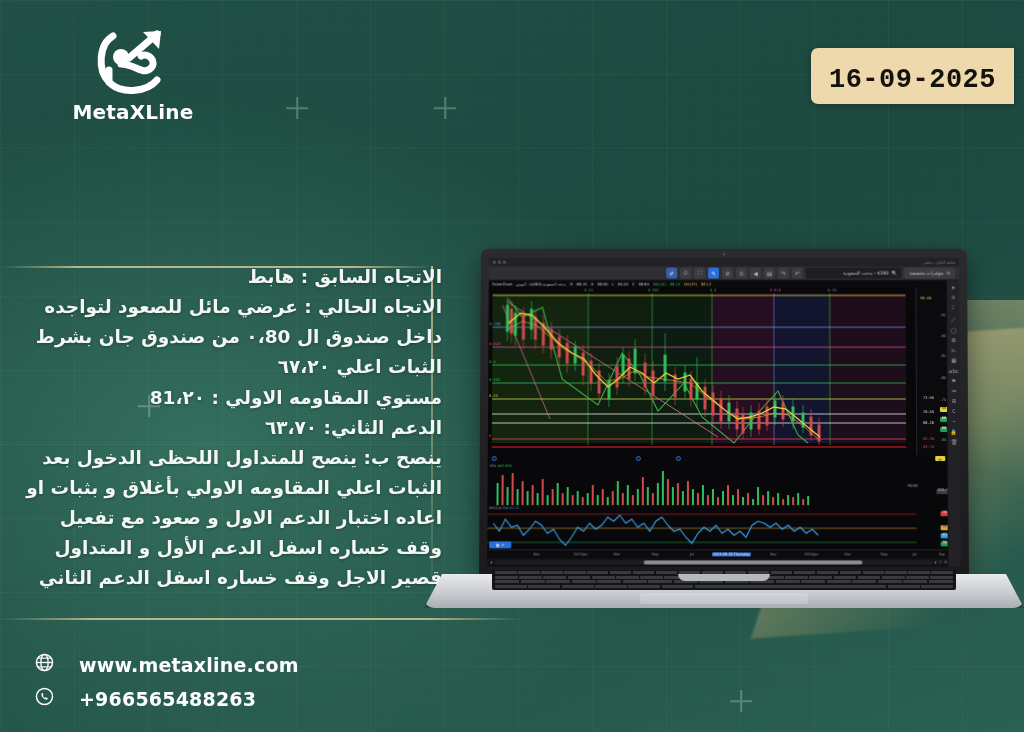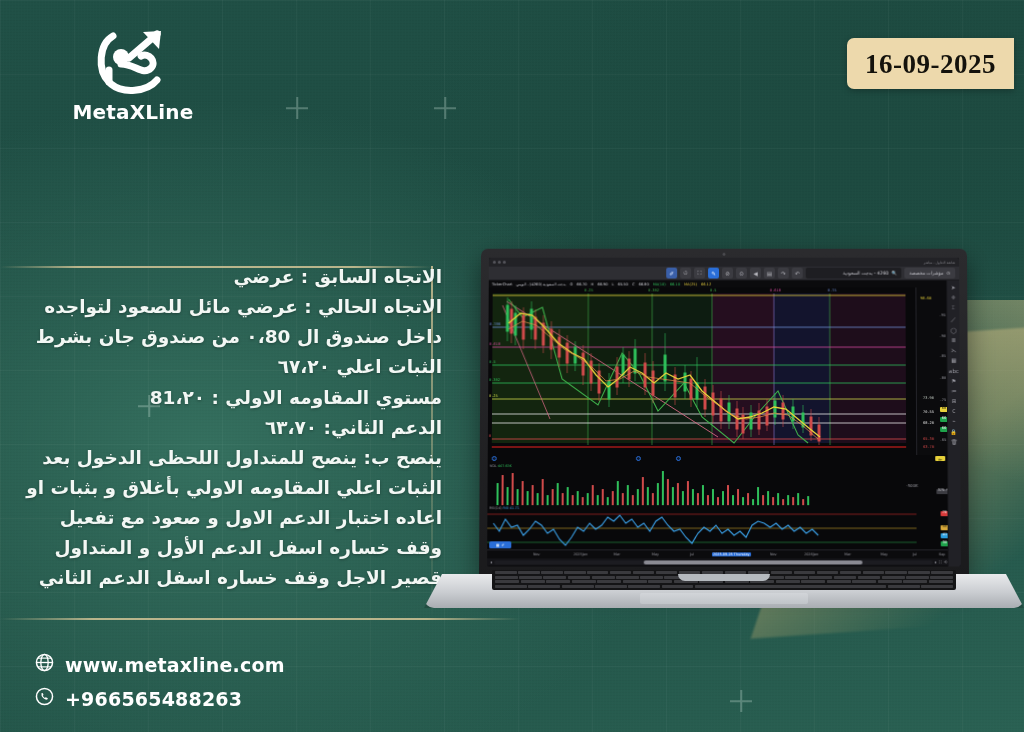--- a/index.html
+++ b/index.html
@@ -66,25 +66,25 @@
   
   #logo{ position:absolute; left:32px; top:24px; width:130px; text-align:center;margin-left:36px; }
   #logo svg{ display:block; margin:0 auto; }
   .logo-word{
     color:#ffffff; font-size:20px; font-weight:bold; letter-spacing:.2px;
     margin-top:4px; direction:ltr; font-family:"DejaVu Sans",sans-serif;
   }
 
   
   #date-badge{
-    position:absolute; right:10px; top:38px;
+    position:absolute; right:10px; top:48px;
     background:#edd9ac; color:#14120c;
     font-size:27px; font-weight:bold; letter-spacing:.5px;
-    padding:11px 18px 9px 18px; border-radius:7px 0 0 7px;
-    direction:ltr; font-family:Liberation Serif, serif;
+    padding:17px 18px 9px 18px; border-radius:7px 0 0 7px;
+    direction:ltr; font-family:Liberation Mono, monospace;
     box-shadow:0 2px 6px rgba(0,0,0,.25);
   }
 
   
   #title{
     position:absolute; right:282px; top:126px; width:470px;
     text-align:center; color:#fff;
     font-size:44px; font-weight:bold; line-height:1.15;
     text-shadow:0 2px 5px rgba(0,0,0,.35);
     direction:rtl;
@@ -94,21 +94,21 @@
   #analysis{
     position:absolute; right:582px; top:262px; width:420px;
     text-align:right; direction:rtl; color:#f2f7f4;
     font-size:18.5px; line-height:1.63; font-weight:600;
     text-shadow:0 1px 3px rgba(0,0,0,.30);
   }
   #analysis p{ margin:0; }
 
   
   #footer{ position:absolute; left:34px; top:652px; direction:ltr; }
-  .foot-row{ display:flex; align-items:center; gap:10px; margin-bottom:9px; }
+  .foot-row{ display:flex; align-items:center; gap:24px; margin-bottom:9px; }
   .foot-row .txt{ color:#fff; font-size:19px; font-weight:600; letter-spacing:.2px; }
   .foot-row svg{ flex:0 0 auto; }
 
   
   #laptop{ position:absolute; left:424px; top:248px; width:600px; height:400px; }
 
   .lid{
     position:absolute; left:56px; top:0; width:488px; height:330px;
     background:linear-gradient(180deg,#2b2b2e,#1a1a1c);
     border-radius:7px 7px 3px 3px;
@@ -273,21 +273,21 @@
         <path d="M52 8 L70 7 L68 25 Z" fill="#fff"></path>
       </svg>
     </span>
     <div class="logo-word">MetaXLine</div>
   </div>
 
   <div id="date-badge">16-09-2025</div>
 
 
   <div id="analysis">
-    <p>الاتجاه السابق : عرضي</p>
+    <p>الاتجاه السابق : هابط</p>
     <p>الاتجاه الحالي : عرضي مائل للصعود لتواجده داخل صندوق ال ٠،80 من صندوق جان بشرط الثبات اعلي ٦٧،٢٠</p>
     <p>مستوي المقاومه الاولي : 81،٢٠</p>
     <p>الدعم الثاني: ٦٣،٧٠</p>
     <p>ينصح ب: ينصح للمتداول اللحظى الدخول بعد الثبات اعلي المقاومه الاولي بأغلاق و بثبات او اعاده اختبار الدعم الاول و صعود مع تفعيل وقف خساره اسفل الدعم الأول و المتداول قصير الاجل وقف خساره اسفل الدعم الثاني</p>
   </div>
 
   <div id="footer">
     <div class="foot-row">
       <span>
         <svg width="21" height="21" viewBox="0 0 24 24">

